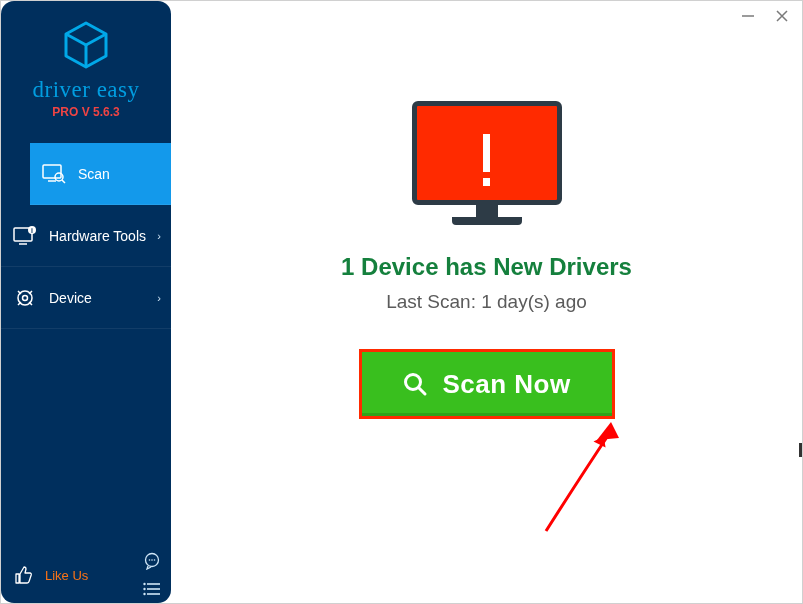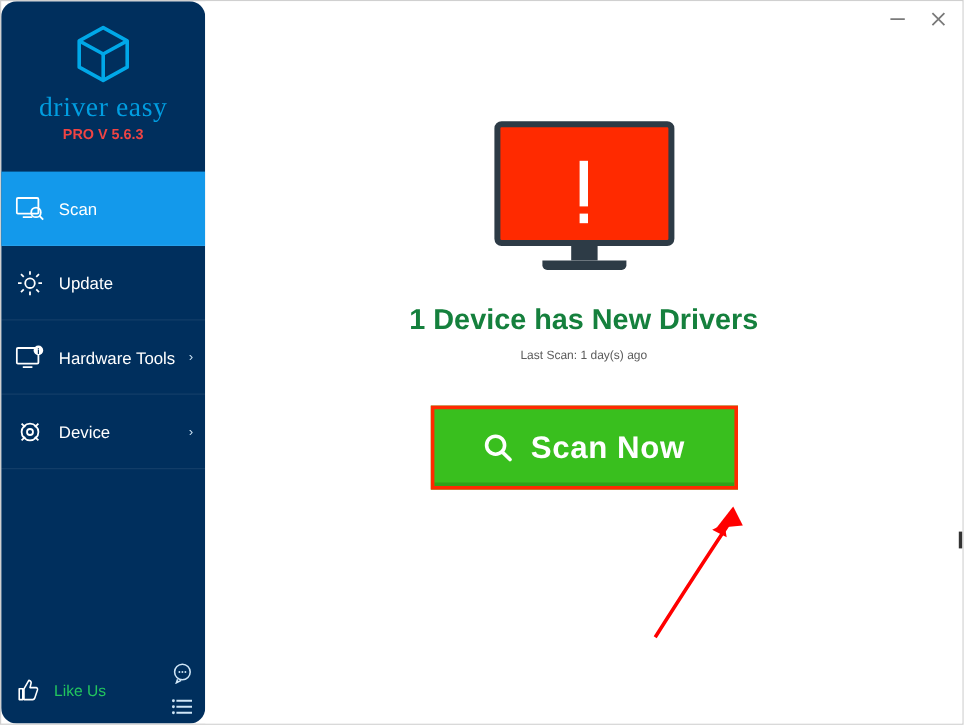--- a/index.html
+++ b/index.html
@@ -16,46 +16,46 @@
   .nav { margin-top: 10px; }
   .nav-item {
     height: 62px;
     display: flex; align-items: center;
     padding: 0 12px;
     color: #ffffff; font-size: 14px;
     cursor: pointer;
     position: relative;
     border-bottom: 1px solid rgba(255,255,255,0.07);
   }
-  .nav-item.active { background: #1399eb; }
+  .nav-item.active { background: #1399eb; margin-left: 29px; }
   .nav-item .icon { width: 24px; height: 24px; margin-right: 12px; display: flex; align-items: center; justify-content: center; }
   .nav-item .chev { position: absolute; right: 10px; font-size: 11px; color: #cfe6f7; }
 
-  .sidebar-bottom { margin-top: auto; height: 56px; display: flex; align-items: center; padding: 0 12px; color: #22c55e; font-size: 13px; position: relative; }
+  .sidebar-bottom { margin-top: auto; height: 56px; display: flex; align-items: center; padding: 0 12px; color: #f97316; font-size: 13px; position: relative; }
   .sidebar-bottom .icon { width: 22px; height: 22px; margin-right: 10px; display: flex; align-items: center; justify-content: center; }
   .sidebar-bottom .right-icons { position: absolute; right: 10px; display: flex; flex-direction: column; gap: 10px; color: #cfe6f7; }
   .sidebar-bottom .right-icons .ri { width: 18px; height: 18px; display: flex; align-items: center; justify-content: center; }
 
   
   .main { flex: 1; position: relative; background: #ffffff; }
   .window-controls { position: absolute; top: 8px; right: 10px; display: flex; gap: 14px; color: #7a7a7a; font-size: 14px; }
   .window-controls span { cursor: pointer; width: 20px; text-align: center; }
 
   .content { display: flex; flex-direction: column; align-items: center; padding-top: 100px; }
 
   
   .monitor { position: relative; }
   .monitor .screen { width: 150px; height: 104px; background: #ff2a00; border: 5px solid #2d3b46; border-radius: 6px; display: flex; align-items: center; justify-content: center; }
   .monitor .screen-excl { width: 7px; height: 38px; background: #fff; position: relative; }
   .monitor .screen-excl::after { content: ""; position: absolute; bottom: -14px; left: 0; width: 7px; height: 8px; background: #fff; }
   .monitor .stand-neck { width: 22px; height: 12px; background: #2d3b46; margin: 0 auto; }
   .monitor .stand-base { width: 70px; height: 8px; background: #2d3b46; margin: 0 auto; border-radius: 0 0 4px 4px; }
 
   .headline { margin-top: 28px; color: #15803d; font-weight: 700; font-size: 24px; }
-  .lastscan { margin-top: 10px; color: #5b5b5b; font-size: 10px; }
+  .lastscan { margin-top: 10px; color: #5b5b5b; font-size: 19px; }
 
   .scan-btn {
     margin-top: 36px;
     width: 256px; height: 70px;
     background: #39bf1e;
     border: 3px solid #ff2a00;
     display: flex; align-items: center; justify-content: center;
     color: #fff; font-weight: 700; font-size: 26px; letter-spacing: 0.5px;
     cursor: pointer; user-select: none;
     box-shadow: inset 0 -3px 0 rgba(0,0,0,0.15);
@@ -92,38 +92,20 @@
         <svg width="24" height="20" viewBox="0 0 24 20">
           <rect x="1" y="1" width="18" height="13" rx="1" fill="none" stroke="#fff" stroke-width="1.5"></rect>
           <path d="M6 17 L14 17" stroke="#fff" stroke-width="1.5"></path>
           <circle cx="17" cy="13" r="4" fill="none" stroke="#fff" stroke-width="1.5"></circle>
           <path d="M20 16 L23 19" stroke="#fff" stroke-width="1.5"></path>
         </svg>
       </span>
       <span>Scan</span>
     </div>
 
-    <div class="nav-item">
-      <span class="icon">
-        <svg width="22" height="22" viewBox="0 0 22 22">
-          <circle cx="11" cy="11" r="4" fill="none" stroke="#fff" stroke-width="1.5"></circle>
-          <g stroke="#fff" stroke-width="1.5">
-            <path d="M11 1 L11 4"></path>
-              <path d="M11 18 L11 21"></path>
-            <path d="M1 11 L4 11"></path>
-              <path d="M18 11 L21 11"></path>
-            <path d="M3.5 3.5 L5.8 5.8"></path>
-              <path d="M16.2 16.2 L18.5 18.5"></path>
-            <path d="M18.5 3.5 L16.2 5.8"></path>
-              <path d="M5.8 16.2 L3.5 18.5"></path>
-          </g>
-        </svg>
-      </span>
-      <span>Update</span>
-    </div>
 
     <div class="nav-item">
       <span class="icon">
         <svg width="24" height="22" viewBox="0 0 24 22">
           <rect x="1" y="3" width="18" height="13" rx="1" fill="none" stroke="#fff" stroke-width="1.5"></rect>
           <path d="M6 19 L14 19" stroke="#fff" stroke-width="1.5"></path>
           <circle cx="19" cy="5" r="4" fill="#fff"></circle>
           <text x="19" y="8" text-anchor="middle" font-size="7" font-weight="700" fill="#002f5d">i</text>
         </svg>
       </span>

